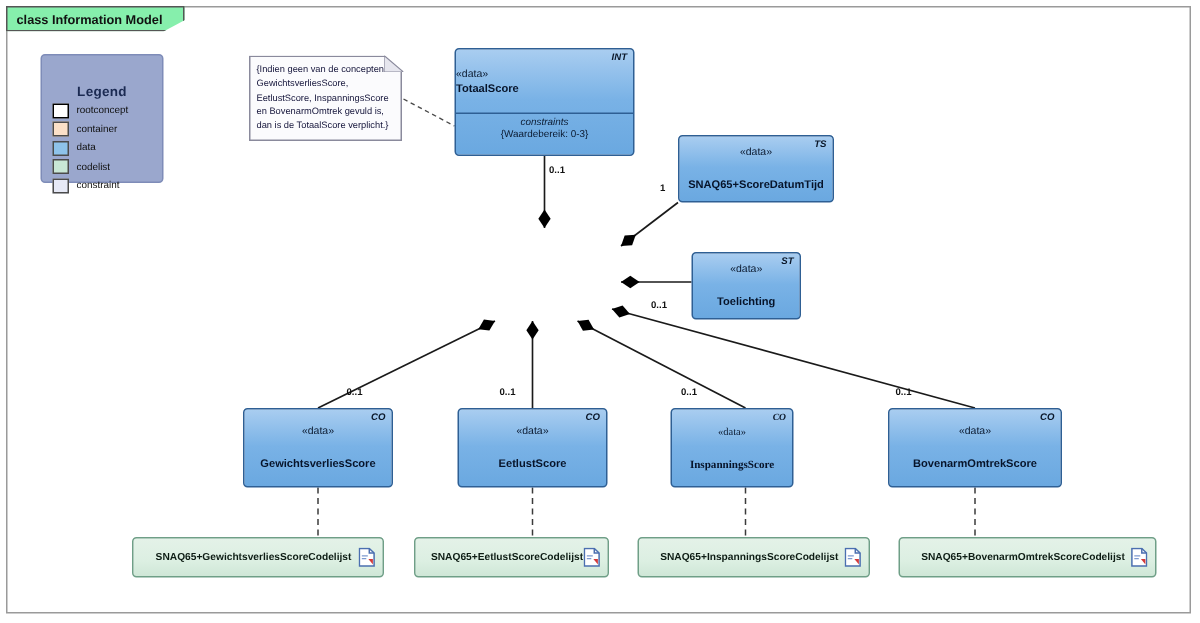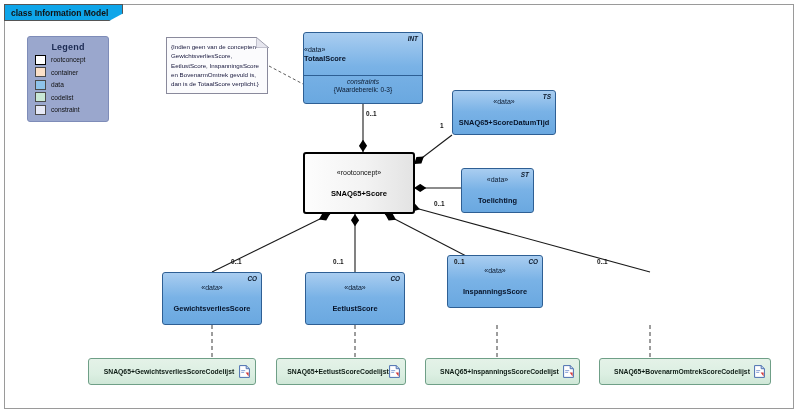--- a/index.html
+++ b/index.html
@@ -1,31 +1,31 @@
 <!DOCTYPE html>
 <html><head>
 <meta charset="utf-8">
 <style>
   html,body{margin:0;padding:0;background:#ffffff;}
   body{font-family:"Liberation Sans",sans-serif;}
   #canvas{position:relative;width:800px;height:415px;background:#ffffff;overflow:hidden;}
 
   
   .frame{position:absolute;left:4px;top:4px;width:790px;height:405px;border:1px solid #9a9a9a;box-sizing:border-box;background:#fff;}
-  .frame-tab{position:absolute;left:4px;top:4px;height:17px;background:#0ea5e9;border:1px solid #555;
+  .frame-tab{position:absolute;left:4px;top:4px;height:17px;background:#86efac;border:1px solid #555;
     box-sizing:border-box;font-size:8.5px;font-weight:bold;color:#111;padding:3px 14px 0 6px;
     -webkit-clip-path:polygon(0 0,100% 0,100% 55%,88% 100%,0 100%);clip-path:polygon(0 0,100% 0,100% 55%,88% 100%,0 100%);
     white-space:nowrap;}
 
   
   svg.layer{position:absolute;left:0;top:0;width:800px;height:415px;overflow:visible;}
 
   
   .legend{position:absolute;left:27px;top:36px;width:80px;height:84px;background:#9aa7cd;border:1px solid #7e8cb8;border-radius:3px;}
-  .legend-title{text-align:center;font-size:9px;font-weight:bold;color:#1b2a52;margin-top:5px;letter-spacing:.2px;}
+  .legend-title{text-align:center;font-size:9px;font-weight:bold;color:#1b2a52;margin-top:19px;letter-spacing:.2px;}
   .legend-row{display:flex;align-items:center;margin:2.5px 0 0 7px;}
   .legend-sw{width:11px;height:10px;border:1px solid #4b4b4b;box-sizing:border-box;}
   .legend-sw.root{border:1.6px solid #000;}
   .legend-lbl{font-size:6.6px;color:#101010;margin-left:5px;}
 
   
   .note{position:absolute;left:166px;top:37px;width:102px;height:57px;background:#fbfbfd;border:1px solid #8a8a9c;box-sizing:border-box;
     -webkit-clip-path:polygon(0 0,88% 0,100% 18%,100% 100%,0 100%);clip-path:polygon(0 0,88% 0,100% 18%,100% 100%,0 100%);}
   .note-fold{position:absolute;left:256px;top:37px;width:13px;height:11px;}
   .note-text{font-size:6.2px;line-height:9.3px;color:#14143a;padding:4px 4px 0 4px;}
@@ -139,26 +139,20 @@
     <div style="height:42px;display:flex;flex-direction:column;align-items:flex-start;justify-content:center;">
       <div class="stereo">«data»</div>
       <div class="cname">TotaalScore</div>
     </div>
     <div class="comp-sep comp">
       <div class="ctitle">constraints</div>
       <div class="cval">{Waardebereik: 0-3}</div>
     </div>
   </div>
 
-  <div class="root-cls" style="left:303px;top:152px;width:112px;height:62px;">
-    <div class="cls-body">
-      <div class="stereo">«rootconcept»</div>
-      <div class="cname">SNAQ65+Score</div>
-    </div>
-  </div>
 
   <div class="cls" style="left:452px;top:90px;width:104px;height:45px;">
     <span class="corner">TS</span>
     <div class="cls-body">
       <div class="stereo">«data»</div>
       <div class="cname">SNAQ65+ScoreDatumTijd</div>
     </div>
   </div>
 
   <div class="cls" style="left:461px;top:168px;width:73px;height:45px;">
@@ -178,28 +172,35 @@
   </div>
 
   <div class="cls" style="left:305px;top:272px;width:100px;height:53px;">
     <span class="corner">CO</span>
     <div class="cls-body">
       <div class="stereo">«data»</div>
       <div class="cname">EetlustScore</div>
     </div>
   </div>
 
-  <div class="cls" style="left:447px;top:255px;width:96px;height:53px;">
+  <div class="cls" style="left:447px;top:272px;width:82px;height:53px;font-family:Liberation Serif, serif;">
     <span class="corner">CO</span>
     <div class="cls-body">
       <div class="stereo">«data»</div>
       <div class="cname">InspanningsScore</div>
     </div>
   </div>
 
+  <div class="cls" style="left:592px;top:272px;width:116px;height:53px;">
+    <span class="corner">CO</span>
+    <div class="cls-body">
+      <div class="stereo">«data»</div>
+      <div class="cname">BovenarmOmtrekScore</div>
+    </div>
+  </div>
 
   <div class="codelist" style="left:88px;top:358px;width:168px;height:27px;">
     <span class="clname">SNAQ65+GewichtsverliesScoreCodelijst</span>
     <svg class="doc-icon" viewBox="0 0 11 13">
       <path d="M0.6,0.6 H7.2 L10.4,3.7 V12.4 H0.6 Z" fill="#ffffff" stroke="#4b6fb0" stroke-width="1"></path>
       <path d="M7.2,0.6 V3.7 H10.4" fill="none" stroke="#4b6fb0" stroke-width="1"></path>
       <path d="M6.6,7.6 L9.6,7.6 L9.6,11.4 Z" fill="#d33a3a"></path>
       <path d="M2.2,5.6 H6.2 M2.2,7.4 H5.2" stroke="#7e9ad0" stroke-width="0.9"></path>
     </svg>
   </div>

